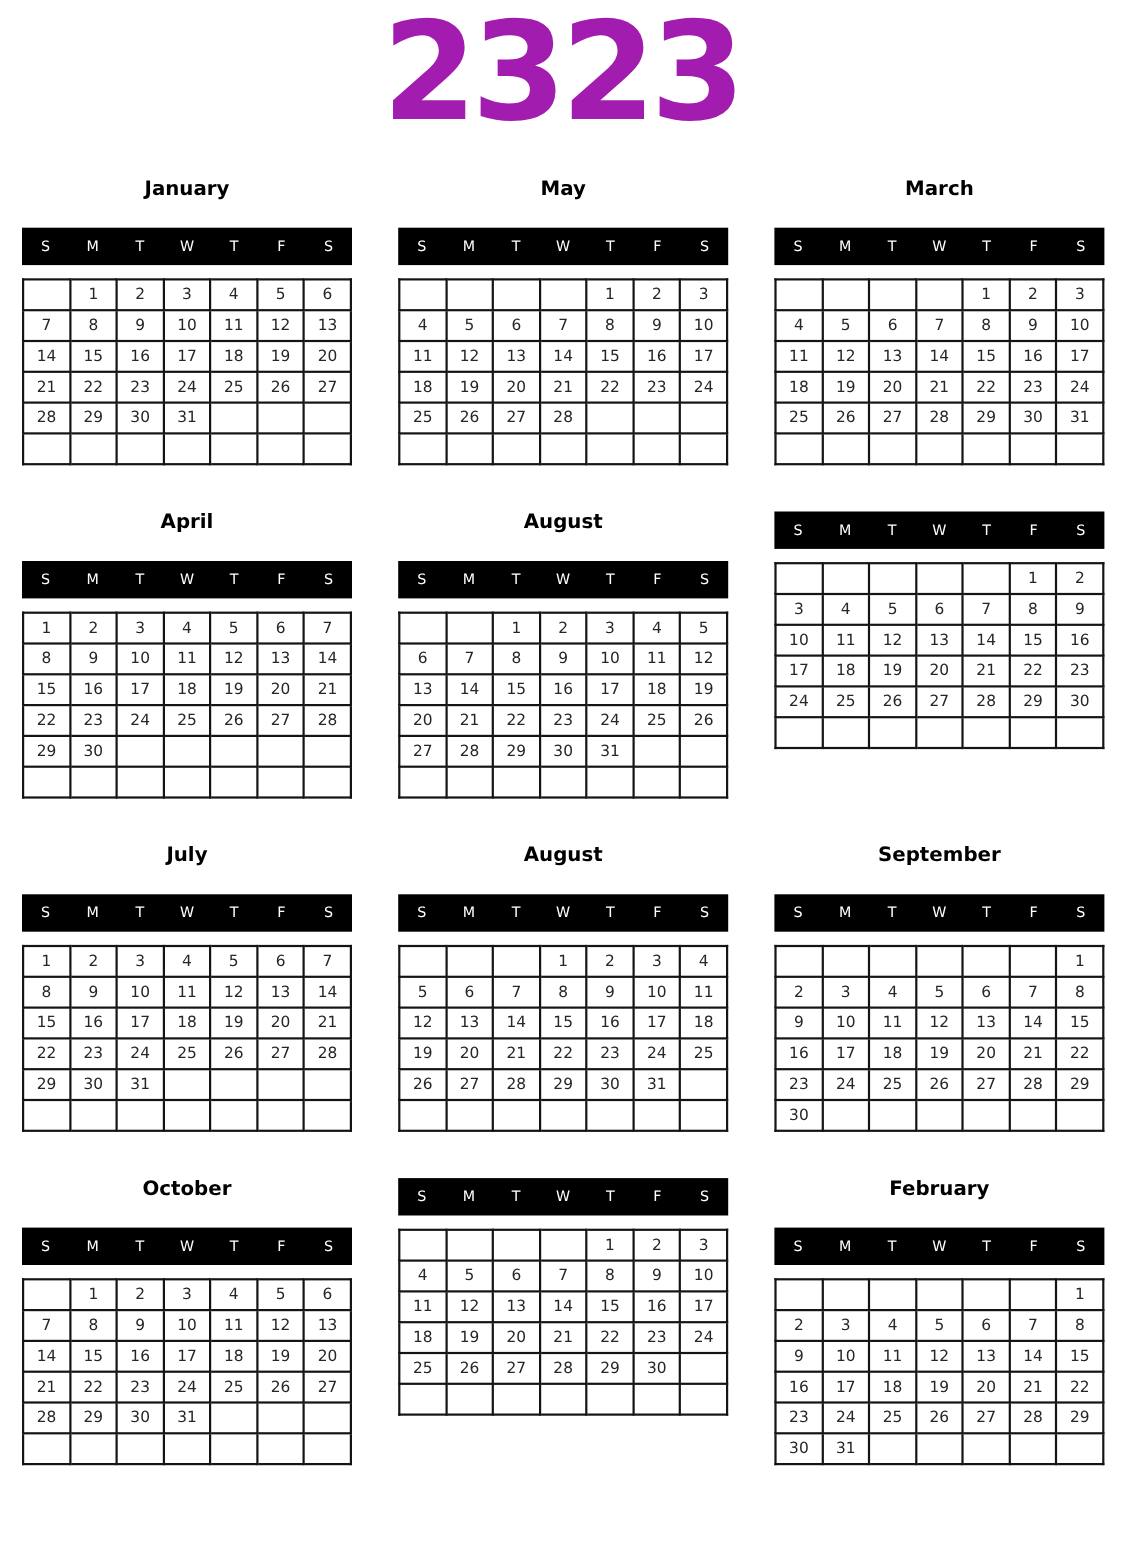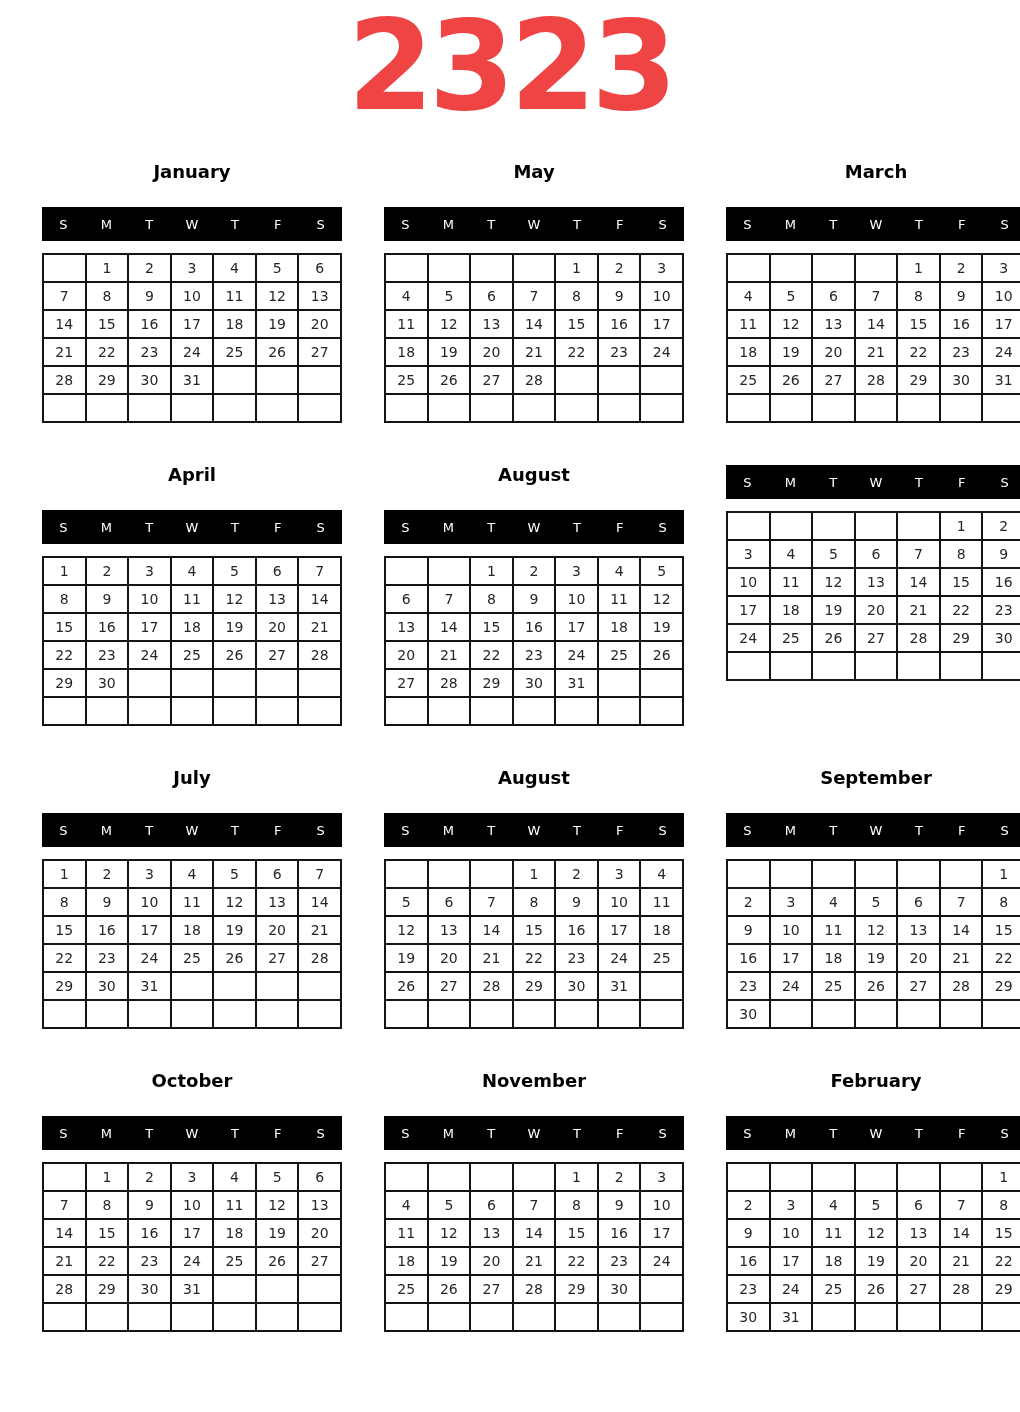--- a/index.html
+++ b/index.html
@@ -14,28 +14,28 @@
     color: #000000;
     overflow: hidden;
   }
   .year-title {
     margin: 4px 0 0 0;
     text-align: center;
     font-size: 124px;
     line-height: 1.0;
     font-weight: bold;
     letter-spacing: -5px;
-    color: #ef4444;
+    color: #a21caf;
   }
   .months-grid {
     display: grid;
     grid-template-columns: repeat(3, 300px);
     column-gap: 20px;
     row-gap: 17px;
-    padding: 0 42px;
+    padding: 0 20px;
     margin-top: 34px;
     gap: 42px;
   }
   .month {
     width: 300px;
   }
   .month-name {
     margin: 0 0 25px 0;
     text-align: center;
     font-size: 18px;
@@ -780,21 +780,20 @@
               <td></td>
               <td></td>
               <td></td>
               <td></td>
             </tr>
           </tbody>
         </table>
   </div>
 
   <div class="month">
-    <h2 class="month-name">November</h2>
     <div class="weekday-header">
           <span class="wd">S</span>
           <span class="wd">M</span>
           <span class="wd">T</span>
           <span class="wd">W</span>
           <span class="wd">T</span>
           <span class="wd">F</span>
           <span class="wd">S</span>
         </div>
     <table class="days">

